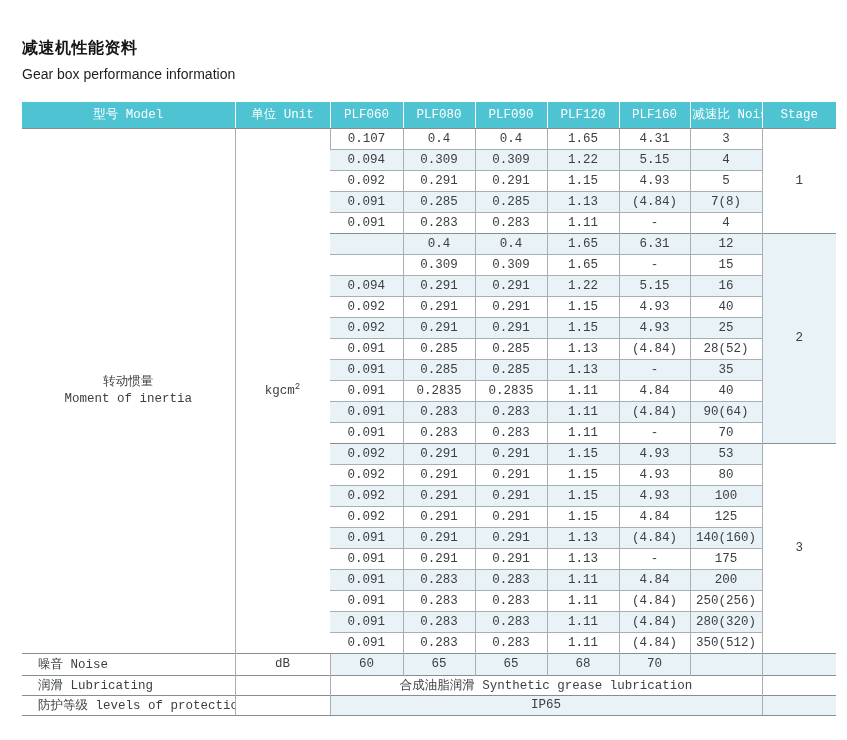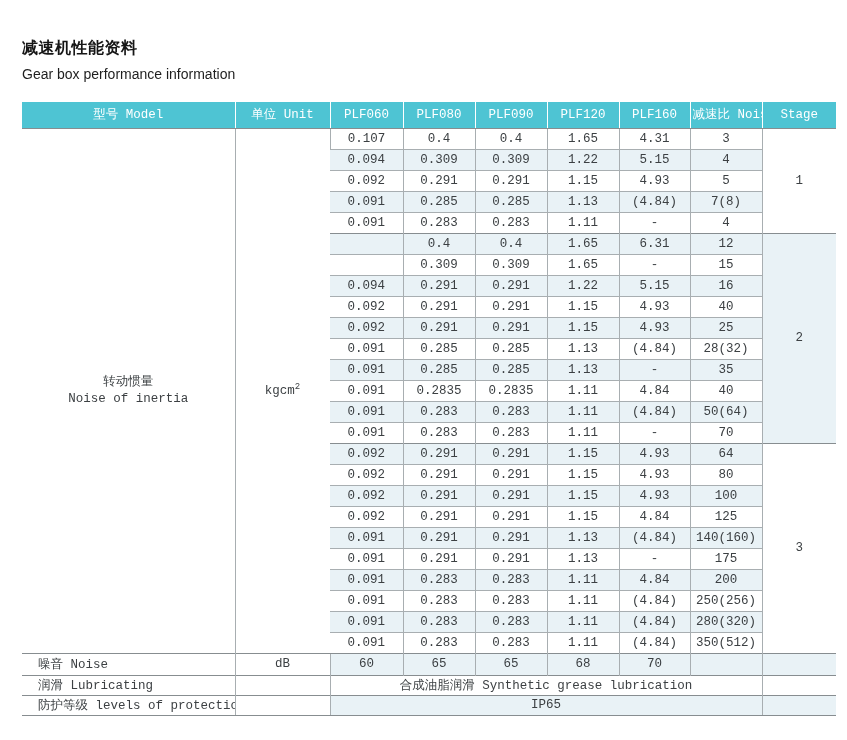--- a/index.html
+++ b/index.html
@@ -117,21 +117,21 @@
         <th>PLF120</th>
         <th>PLF160</th>
         <th>减速比 Noise</th>
         <th>Stage</th>
       </tr>
     </thead>
     <tbody id="main-body">
         <tr class="main-row first-data-row">
           <td class="model-cell" rowspan="25">
             <div>转动惯量</div>
-            <div>Noise of inertia</div>
+            <div>Moment of inertia</div>
           </td>
           <td class="unit-cell" rowspan="25"><span>kgcm</span><sup>2</sup></td>
           <td class="">0.107</td>
           <td class="">0.4</td>
           <td class="">0.4</td>
           <td class="">1.65</td>
           <td class="">4.31</td>
           <td class="">3</td>
           <td class="stage-cell" rowspan="5">1</td>
         </tr>
@@ -207,21 +207,21 @@
           <td class="alt">1.15</td>
           <td class="alt">4.93</td>
           <td class="alt">25</td>
         </tr>
         <tr class="main-row">
           <td class="">0.091</td>
           <td class="">0.285</td>
           <td class="">0.285</td>
           <td class="">1.13</td>
           <td class="">(4.84)</td>
-          <td class="">28(32)</td>
+          <td class="">28(52)</td>
         </tr>
         <tr class="main-row">
           <td class="alt">0.091</td>
           <td class="alt">0.285</td>
           <td class="alt">0.285</td>
           <td class="alt">1.13</td>
           <td class="alt">-</td>
           <td class="alt">35</td>
         </tr>
         <tr class="main-row">
@@ -231,37 +231,37 @@
           <td class="">1.11</td>
           <td class="">4.84</td>
           <td class="">40</td>
         </tr>
         <tr class="main-row">
           <td class="alt">0.091</td>
           <td class="alt">0.283</td>
           <td class="alt">0.283</td>
           <td class="alt">1.11</td>
           <td class="alt">(4.84)</td>
-          <td class="alt">50(64)</td>
+          <td class="alt">90(64)</td>
         </tr>
         <tr class="main-row">
           <td class="">0.091</td>
           <td class="">0.283</td>
           <td class="">0.283</td>
           <td class="">1.11</td>
           <td class="">-</td>
           <td class="">70</td>
         </tr>
         <tr class="main-row group-start">
           <td class="alt">0.092</td>
           <td class="alt">0.291</td>
           <td class="alt">0.291</td>
           <td class="alt">1.15</td>
           <td class="alt">4.93</td>
-          <td class="alt">64</td>
+          <td class="alt">53</td>
           <td class="stage-cell" rowspan="10">3</td>
         </tr>
         <tr class="main-row">
           <td class="">0.092</td>
           <td class="">0.291</td>
           <td class="">0.291</td>
           <td class="">1.15</td>
           <td class="">4.93</td>
           <td class="">80</td>
         </tr>

